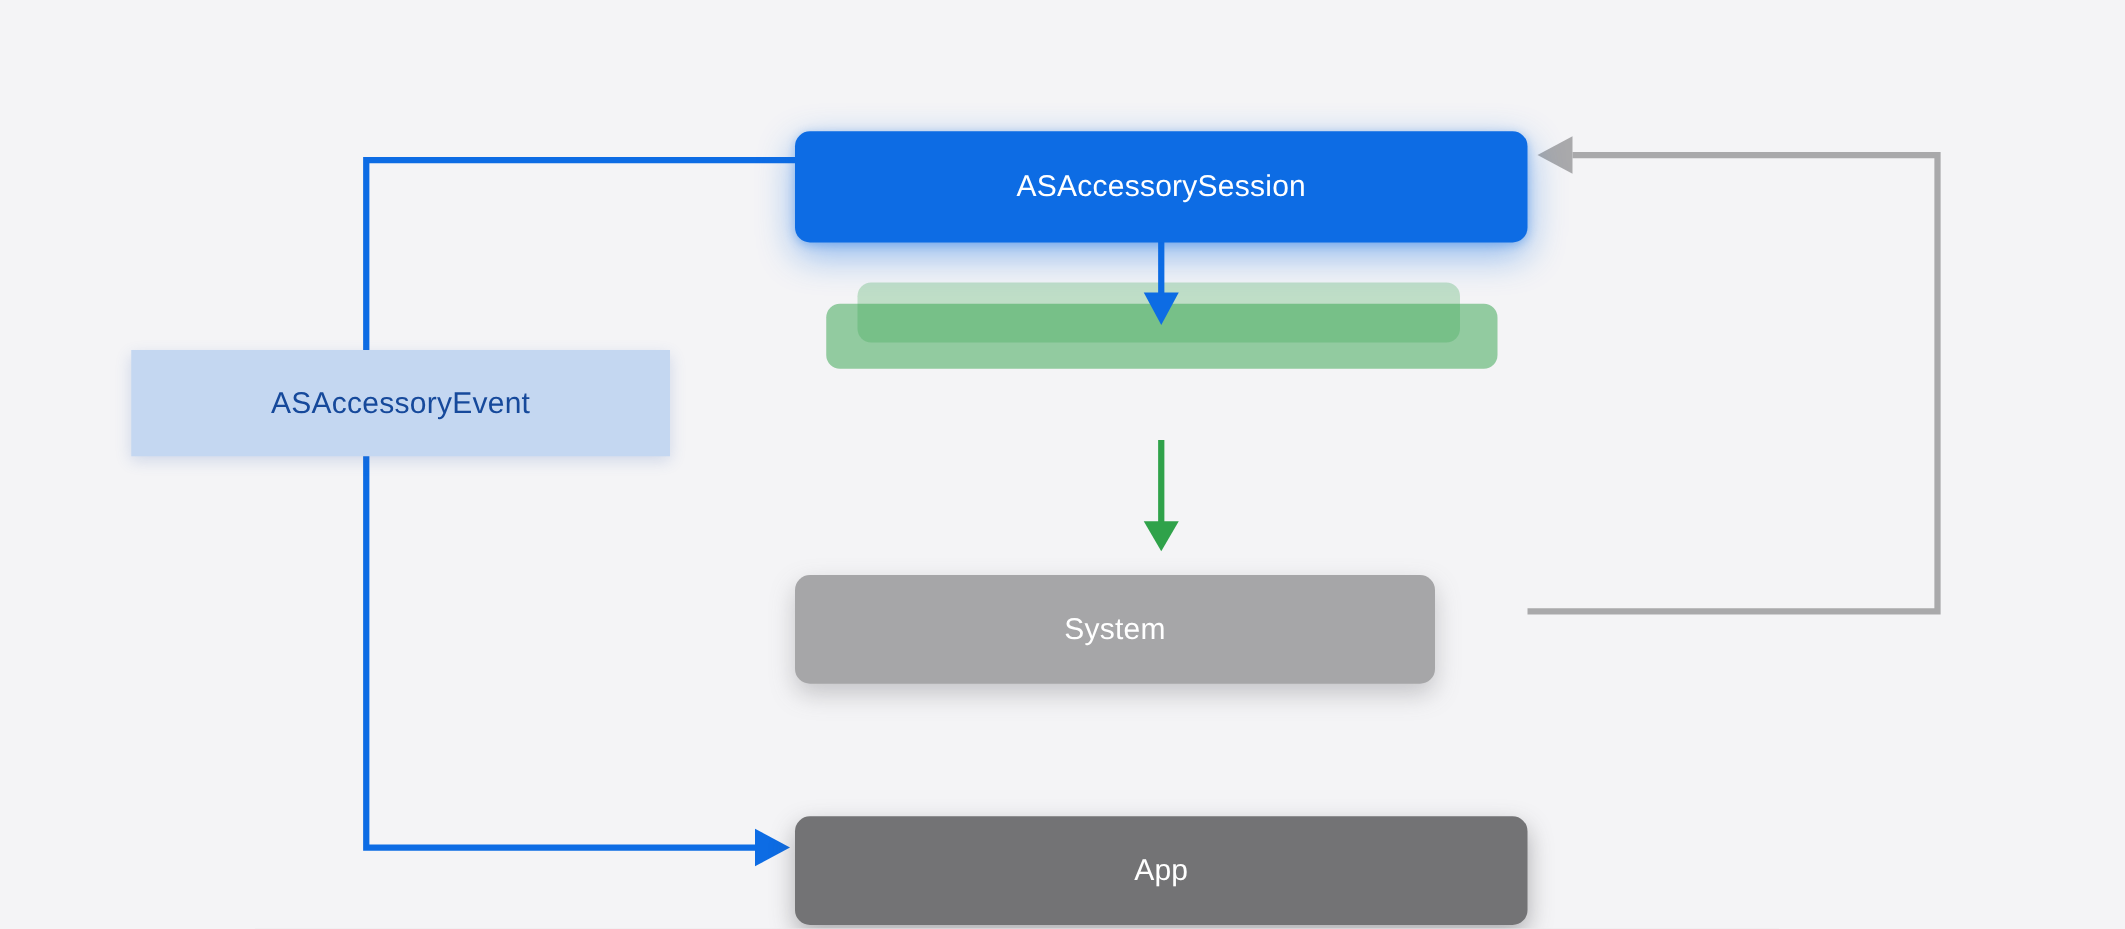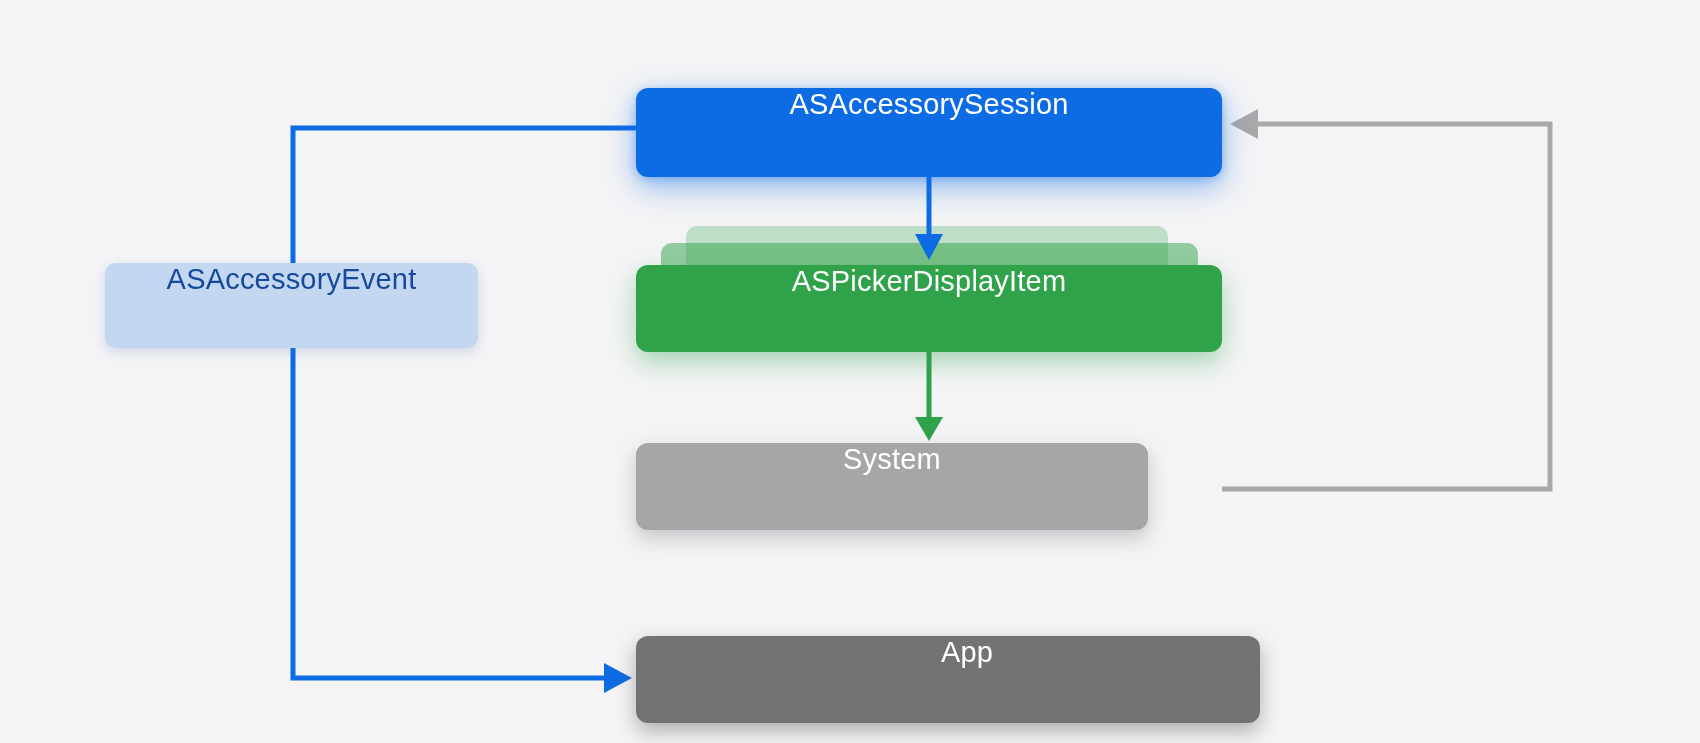--- a/index.html
+++ b/index.html
@@ -12,53 +12,54 @@
     position: relative;
     width: 1700px;
     height: 743px;
     background: var(--background, #f4f4f6);
     overflow: hidden;
   }
   
   .node {
     position: absolute;
     display: flex;
+    align-items: center;
     justify-content: center;
     color: var(--label-text, #ffffff);
-    font-size: 29px;
+    font-size: 24px;
     letter-spacing: 0.2px;
     border-radius: 12px;
     z-index: 3;
+    margin-top: 17px;
   }
   .node-session {
     left: 636px; top: 88px; width: 586px; height: 89px;
     background: var(--session, #0d6ce4);
     box-shadow: 0 10px 30px rgba(13,108,228,0.45), 0 2px 8px rgba(13,108,228,0.30);
   }
   .node-picker {
     left: 636px; top: 265px; width: 586px; height: 87px;
     background: var(--picker, #2fa24a);
     box-shadow: 0 10px 26px rgba(47,162,74,0.40);
   }
   .node-system {
     left: 636px; top: 443px; width: 512px; height: 87px;
     background: var(--system, #a6a6a8);
     box-shadow: 0 8px 20px rgba(110,110,115,0.35);
   }
   .node-app {
     left: 636px; top: 636px; width: 586px; height: 87px;
     background: var(--app, #737375);
     box-shadow: 0 8px 20px rgba(70,70,75,0.40);
-    padding-left: 38px;
   }
   .node-event {
-    left: 105px; top: 263px; width: 373px; height: 85px;
+    left: 105px; top: 263px; width: 431px; height: 85px;
     background: var(--event-fill, #c4d7f1);
     color: var(--event-text, #16499b);
-    border-radius: 11px;
+    border-radius: 0;
     box-shadow: 0 4px 12px rgba(60,100,180,0.20);
   }
   
   .stack-layer {
     position: absolute;
     border-radius: 11px;
     z-index: 1;
   }
   .stack-layer.back {
     left: 686px; top: 226px; width: 482px; height: 48px;
@@ -105,23 +106,20 @@
     <polygon class="head-blue" points="915,234 943,234 929,260"></polygon>
 
     <line class="wire wire-green" x1="929" y1="352" x2="929" y2="419"></line>
     <polygon class="head-green" points="915,417 943,417 929,441"></polygon>
   </svg>
 
   <div class="node node-session">
     <span>ASAccessorySession</span>
   </div>
 
-  <div class="node node-picker">
-    <span>ASPickerDisplayItem</span>
-  </div>
 
   <div class="node node-system">
     <span>System</span>
   </div>
 
   <div class="node node-app">
     <span>App</span>
   </div>
 
   <div class="node node-event">

